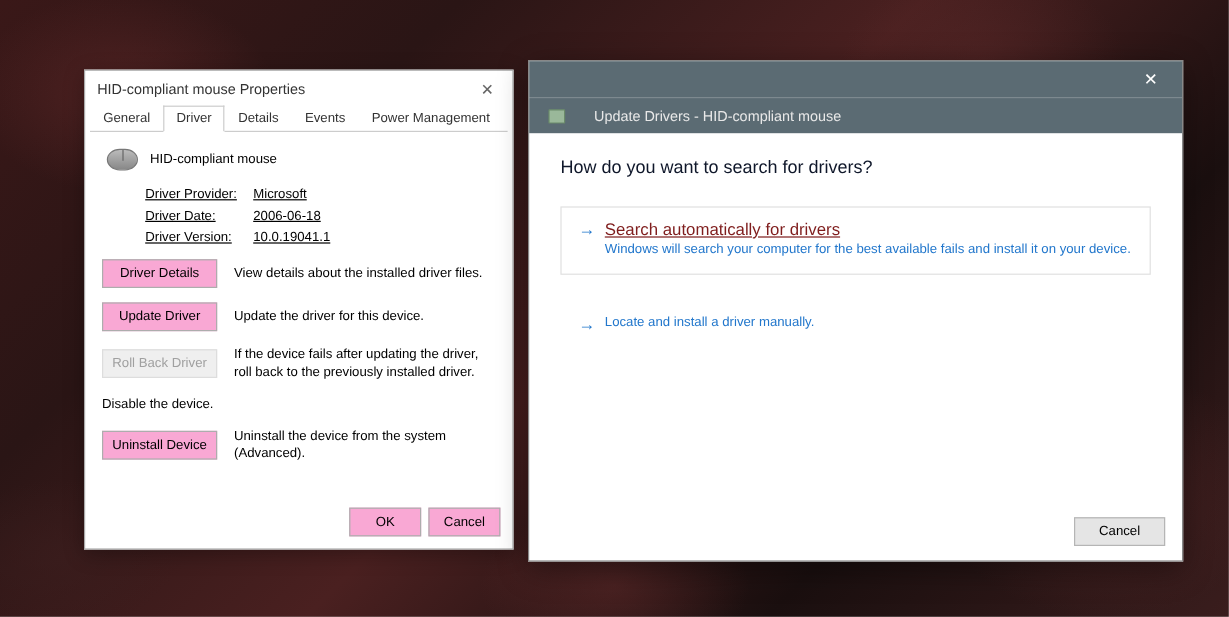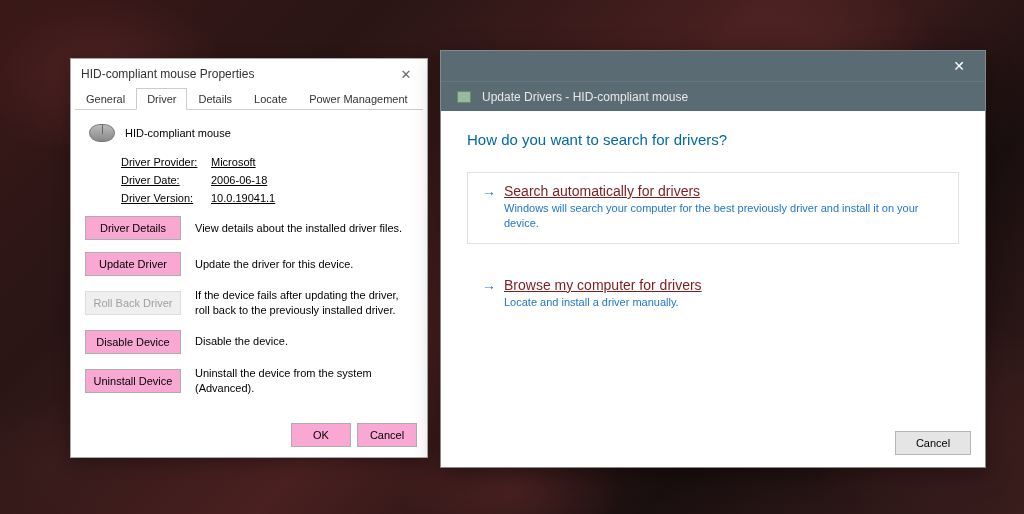--- a/index.html
+++ b/index.html
@@ -56,25 +56,25 @@
   .upd-titlebar {
     height: 30px; background: #5b6b73; display: flex; align-items: center; justify-content: flex-end;
     padding: 0 4px;
   }
   .upd-close {
     width: 44px; height: 28px; display: flex; align-items: center; justify-content: center;
     color: #fff; font-size: 14px; cursor: default;
   }
   .upd-breadcrumb {
     height: 30px; background: #5b6b73; border-top: 1px solid rgba(255,255,255,0.08);
-    display: flex; align-items: center; gap: 11px; padding: 0 16px; color: #e8e8e8; font-size: 12px;
+    display: flex; align-items: center; gap: 24px; padding: 0 16px; color: #e8e8e8; font-size: 12px;
   }
   .disk-icon { width: 14px; height: 12px; background: #9ab89a; border: 1px solid #6a8a6a; border-radius: 1px; position: relative; }
   .upd-body { padding: 20px 26px; flex: 1; position: relative; }
-  .upd-heading { color: #0369a1; font-size: 15px; font-weight: 400; margin-bottom: 24px; }
+  .upd-heading { color: #0f172a; font-size: 15px; font-weight: 400; margin-bottom: 24px; }
   .option-card {
     border: 1px solid #e0e0e0; padding: 10px 14px 12px 14px; margin-bottom: 22px;
     display: flex; gap: 8px; cursor: default;
   }
   .option-card.nobord { border-color: transparent; }
   .arrow { color: #2277cc; font-size: 14px; line-height: 1.2; width: 14px; }
   .opt-title { color: #7f1d1d; font-size: 14px; margin-bottom: 2px; text-decoration: underline; }
   .opt-desc { color: #2277cc; font-size: 11px; line-height: 1.35; max-width: 440px; }
   .upd-footer { position: absolute; right: 14px; bottom: 12px; }
   .upd-footer .win-btn { width: 76px; height: 24px; border: 1px solid #b5b5b5; background: #e5e5e5; }
@@ -86,21 +86,21 @@
 
 <div class="props-dialog">
   <div class="props-title">
     <span class="props-title-text">HID-compliant mouse Properties</span>
     <span class="props-close">✕</span>
   </div>
   <div class="tabstrip">
     <div class="tab">General</div>
     <div class="tab active">Driver</div>
     <div class="tab">Details</div>
-    <div class="tab">Locate</div>
+    <div class="tab">Events</div>
     <div class="tab">Power Management</div>
   </div>
   <div class="props-body">
     <div class="device-row">
       <div class="mouse-icon"></div>
       <span>HID-compliant mouse</span>
     </div>
     <div class="info-table">
       <div class="info-row">
         <span class="info-label">Driver Provider:</span>
@@ -122,21 +122,20 @@
     </div>
     <div class="btn-row">
       <div class="win-btn">Update Driver</div>
       <div class="row-desc">Update the driver for this device.</div>
     </div>
     <div class="btn-row">
       <div class="win-btn disabled">Roll Back Driver</div>
       <div class="row-desc">If the device fails after updating the driver, roll back to the previously installed driver.</div>
     </div>
     <div class="btn-row">
-      <div class="win-btn">Disable Device</div>
       <div class="row-desc">Disable the device.</div>
     </div>
     <div class="btn-row">
       <div class="win-btn">Uninstall Device</div>
       <div class="row-desc">Uninstall the device from the system (Advanced).</div>
     </div>
   </div>
   <div class="props-footer">
     <div class="win-btn">OK</div>
     <div class="win-btn">Cancel</div>
@@ -151,28 +150,27 @@
     <div class="disk-icon"></div>
     <span>Update Drivers - HID-compliant mouse</span>
   </div>
   <div class="upd-body">
     <div class="upd-heading">How do you want to search for drivers?</div>
 
     <div class="option-card">
       <div class="arrow">→</div>
       <div>
         <div class="opt-title">Search automatically for drivers</div>
-        <div class="opt-desc">Windows will search your computer for the best previously driver and install it on your device.</div>
+        <div class="opt-desc">Windows will search your computer for the best available fails and install it on your device.</div>
       </div>
     </div>
 
     <div class="option-card nobord">
       <div class="arrow">→</div>
       <div>
-        <div class="opt-title">Browse my computer for drivers</div>
         <div class="opt-desc">Locate and install a driver manually.</div>
       </div>
     </div>
 
     <div class="upd-footer">
       <div class="win-btn">Cancel</div>
     </div>
   </div>
 </div>
 

